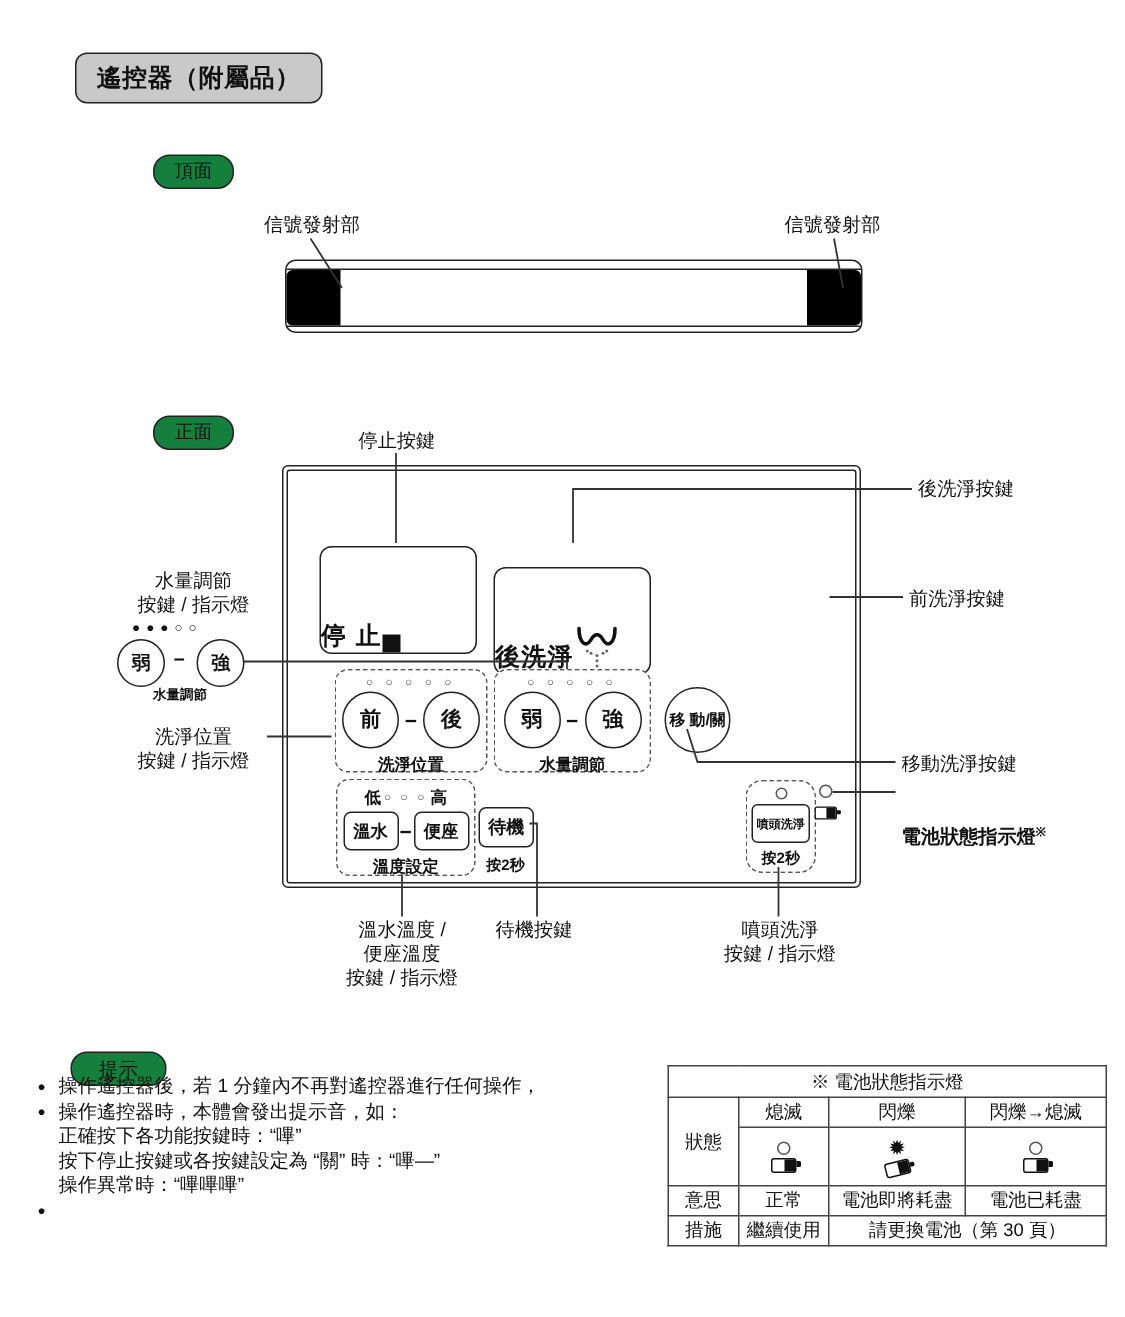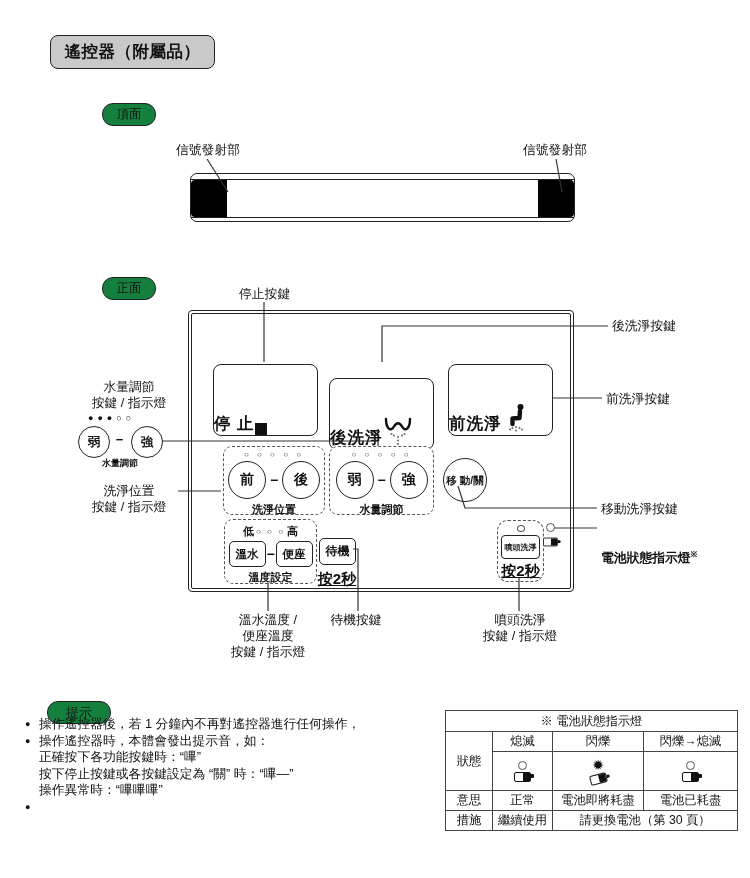--- a/index.html
+++ b/index.html
@@ -41,21 +41,21 @@
     display:flex;align-items:center;justify-content:center;font-size:14px;font-weight:bold;}
   .minus{width:16px;text-align:center;font-size:14px;font-weight:bold;}
   .grp-label{font-size:11px;font-weight:bold;margin-top:3px;}
   .move-btn{position:absolute;width:42px;height:42px;border:1.7px solid #222;
     border-radius:50%;display:flex;flex-direction:row;align-items:center;
     justify-content:center;font-size:10.5px;font-weight:bold;line-height:11px;}
   .rect-btn{border:1.6px solid #222;border-radius:5px;background:#fff;
     display:flex;align-items:center;justify-content:center;font-weight:bold;}
   .temp-row1{display:flex;align-items:center;margin-top:4px;font-size:11px;font-weight:bold;}
   .temp-dots{font-size:8px;letter-spacing:2px;margin:0 2px;color:#333;}
-  .hint{font-size:15px;font-weight:bold;text-decoration:underline;}
+  .hint{font-size:10px;font-weight:bold;}
   .led{width:7px;height:7px;border:1.3px solid #555;border-radius:50%;background:#fff;}
   .batt{width:15px;height:8px;border:1.2px solid #111;border-radius:2px;position:relative;background:#fff;}
   .batt .fill{position:absolute;right:0;top:0;bottom:0;width:46%;background:#111;}
   .batt::after{content:"";position:absolute;right:-3.6px;top:1.6px;width:2.6px;
     height:3.6px;background:#111;border-radius:0 1px 1px 0;}
   
   .tips{left:25px;top:716px;width:415px;font-size:12.8px;line-height:16.5px;}
   .tip-line{display:flex;}
   .tip-dot{width:14px;font-size:9px;line-height:16.5px;}
   .tip-cont{padding-left:14px;}
@@ -121,35 +121,20 @@
           <circle cx="15" cy="23.5" r="1"></circle>
         <circle cx="11" cy="18.5" r="1"></circle>
           <circle cx="8.5" cy="17" r="1"></circle>
         <circle cx="19" cy="18.5" r="1"></circle>
           <circle cx="21.5" cy="17" r="1"></circle>
         <circle cx="15" cy="27" r="1"></circle>
       </g>
     </svg>
   </div>
 
-  <div class="big-btn" style="left:259px;top:53px;">
-    <div class="blabel">前洗淨</div>
-    <svg width="30" height="32" viewBox="0 0 30 32">
-      <circle cx="18.5" cy="4" r="3" fill="#111"></circle>
-      <path d="M18,8 L17.5,15 L10.5,15.5 L10.5,21" stroke="#111" stroke-width="4.4" fill="none" stroke-linecap="round" stroke-linejoin="round"></path>
-      <g fill="#666">
-        <circle cx="14" cy="24" r="1"></circle>
-          <circle cx="14" cy="27.5" r="1"></circle>
-        <circle cx="10.5" cy="25" r="1"></circle>
-          <circle cx="8" cy="26.5" r="1"></circle>
-        <circle cx="17.5" cy="25" r="1"></circle>
-          <circle cx="20" cy="26.5" r="1"></circle>
-      </g>
-    </svg>
-  </div>
 
   <div class="group" style="left:34px;top:135px;width:100px;height:67px;">
     <div class="ind-row">○ ○ ○ ○ ○</div>
     <div class="btn-row">
       <div class="round-btn">前</div>
       <span class="minus">−</span>
       <div class="round-btn">後</div>
     </div>
     <div class="grp-label">洗淨位置</div>
   </div>

